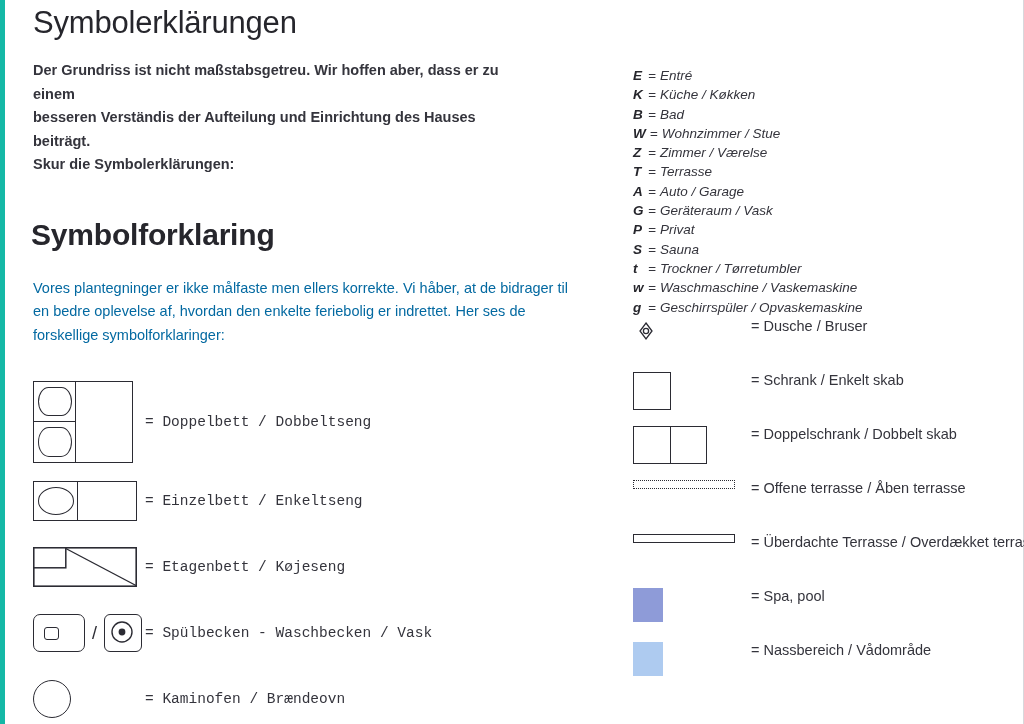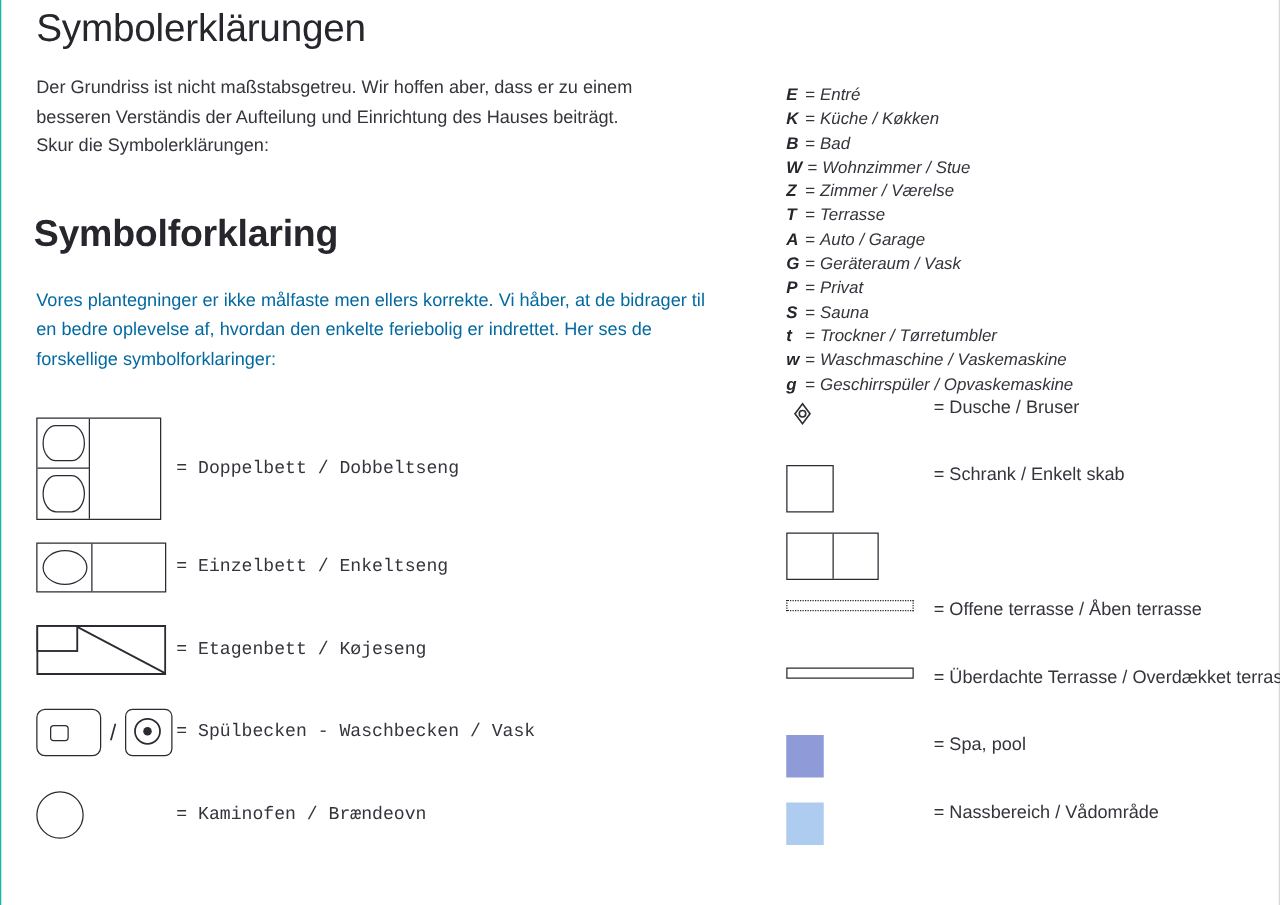--- a/index.html
+++ b/index.html
@@ -11,21 +11,21 @@
     width: 1024px;
     height: 724px;
     position: relative;
     font-family: "Liberation Sans", sans-serif;
     color: #2b2b33;
     overflow: hidden;
   }
   .page {
     position: absolute;
     inset: 0;
-    border-left: 1px solid #14b8a6;
+    border-left: 5px solid #14b8a6;
     border-right: 1px solid #d8d8dc;
     box-sizing: border-box;
   }
   
   .col-left {
     position: absolute;
     left: 28px;
     top: 0;
     width: 560px;
   }
@@ -37,21 +37,21 @@
     line-height: 1.2;
     color: #26262c;
   }
   .para {
     font-size: 14.5px;
     line-height: 1.62;
     margin: 18px 0 0 0;
     color: #34343c;
     max-width: 500px;
   }
-  .para .l2 { display: block; }
+  .para .l2 { display: block; font-weight: bold; }
   .title-da {
     font-size: 30px;
     font-weight: 700;
     letter-spacing: -0.2px;
     margin: 40px 0 0 -2px;
     line-height: 1.2;
     color: #26262c;
   }
   .para2 {
     font-size: 14.5px;
@@ -411,20 +411,21 @@
       <div class="rsym-label">= Schrank / Enkelt skab</div>
     </div>
 
     <div class="rsym-row">
       <div class="rsym-art">
         <div class="cabinet-double">
             <div class="half"></div>
             <div class="half"></div>
           </div>
       </div>
+      <div class="rsym-label">= Doppelschrank / Dobbelt skab</div>
     </div>
 
     <div class="rsym-row">
       <div class="rsym-art">
         <div class="terrace-open"></div>
       </div>
       <div class="rsym-label">= Offene terrasse / Åben terrasse</div>
     </div>
 
     <div class="rsym-row">

